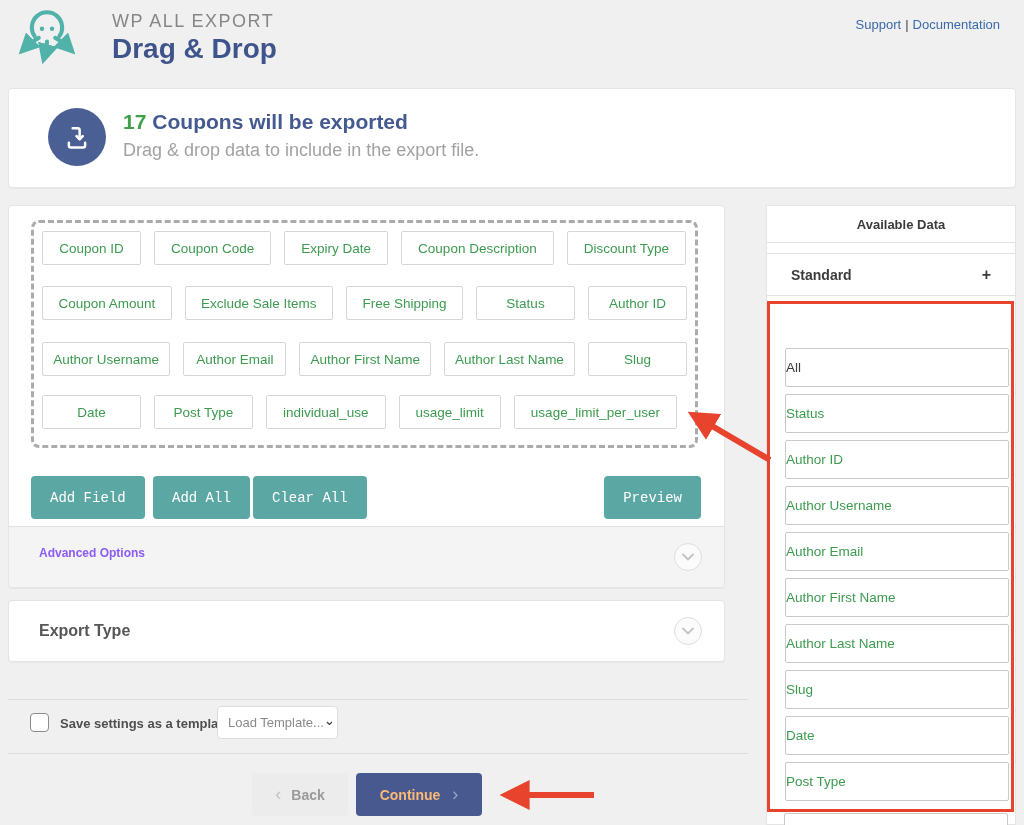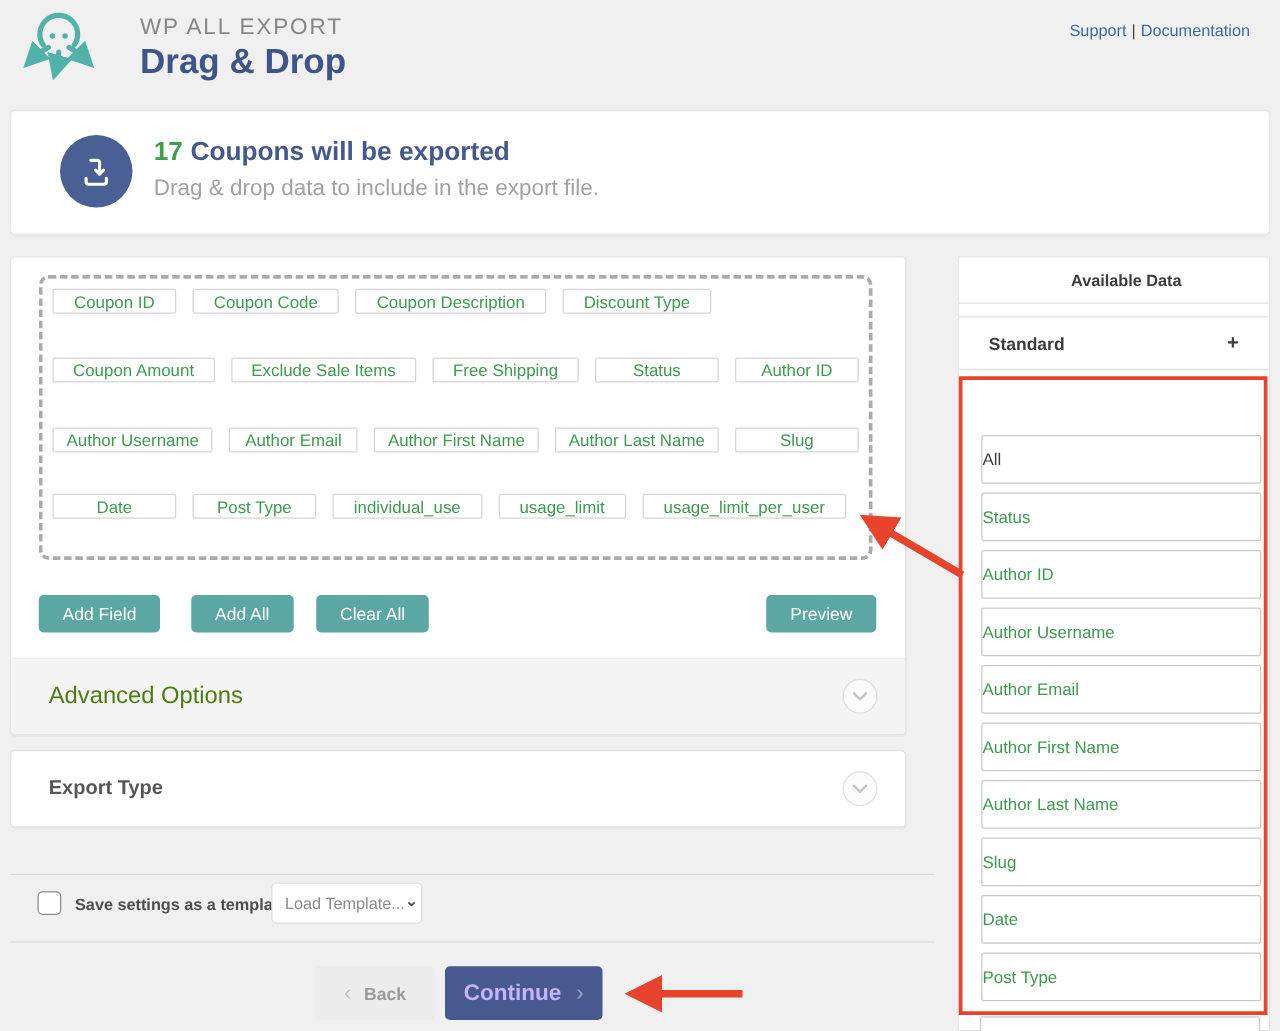--- a/index.html
+++ b/index.html
@@ -32,32 +32,32 @@
 
   
   .main-panel { position:absolute; left:8px; top:205px; width:717px; height:383px;
     background:#fff; border:1px solid #e4e4e4; border-radius:4px;
     box-shadow:0 1px 1px rgba(0,0,0,.04); }
   .drop-zone { position:absolute; left:22px; top:14px; width:667px; height:228px;
     border:3px dashed #ababab; border-radius:8px; }
   .chip-row { position:absolute; left:8px; right:8px; display:flex; gap:13px; }
   .chip-row.r0 { top:8px; }  .chip-row.r1 { top:63px; }
   .chip-row.r2 { top:119px; } .chip-row.r3 { top:172px; }
-  .chip { height:20px; min-width:99px; padding:0 16px; background:#fff;
+  .chip { height:34px; min-width:99px; padding:0 16px; background:#fff;
     border:1px solid #d6d6d6; border-radius:2px; color:#3d9b50; font-size:13.5px;
     display:flex; align-items:center; justify-content:center; cursor:grab; white-space:nowrap; }
   .toolbar { position:absolute; left:22px; right:23px; top:270px; height:33px; }
-  .tbtn { position:absolute; top:0; height:30px; padding:0 19px; background:#5ba7a3;
+  .tbtn { position:absolute; top:0; height:43px; padding:0 19px; background:#5ba7a3;
     color:#fff; font-size:14px; border:none; border-radius:4px; cursor:pointer;
-    font-family:Liberation Sans, sans-serif; display:flex; align-items:center; }
+    font-family:Liberation Mono, monospace; display:flex; align-items:center; }
   .tbtn.add-field { left:0; }  .tbtn.add-all { left:122px; }  .tbtn.clear-all { left:222px; }
   .tbtn.preview { right:0; }
   .adv-bar { position:absolute; left:0; right:0; bottom:0; height:61px;
     background:#f4f4f4; border-top:1px solid #e3e3e3; border-radius:0 0 4px 4px; cursor:pointer; }
-  .adv-label { position:absolute; left:30px; top:19px; font-size:19px; font-weight:normal; color:#4d7c0f; }
+  .adv-label { position:absolute; left:30px; top:19px; font-size:12px; font-weight:bold; color:#8b5cf6; }
 
   .chev-circle { position:absolute; right:22px; top:50%; margin-top:-14px; width:28px; height:28px;
     border:1px solid #dedede; border-radius:50%; background:#fbfbfb;
     display:flex; align-items:center; justify-content:center; cursor:pointer; }
 
   
   .export-panel { position:absolute; left:8px; top:600px; width:717px; height:62px;
     background:#fff; border:1px solid #e4e4e4; border-radius:4px;
     box-shadow:0 1px 1px rgba(0,0,0,.04); cursor:pointer; }
   .export-label { position:absolute; left:30px; top:21px; font-size:16px; font-weight:bold; color:#565656; }
@@ -77,21 +77,21 @@
 
   
   .back-btn { position:absolute; left:252px; top:773px; width:96px; height:43px;
     background:#ececec; border:none; border-radius:4px; cursor:pointer; font-family:inherit;
     display:flex; align-items:center; justify-content:center; gap:10px; }
   .back-btn .lbl { font-size:14px; font-weight:bold; color:#9a9a9a; }
   .back-btn .ch { color:#c2c2c2; font-size:18px; line-height:1; margin-top:-2px; }
   .cont-btn { position:absolute; left:356px; top:773px; width:126px; height:43px;
     background:#47598f; border:none; border-radius:4px; cursor:pointer; font-family:inherit;
     display:flex; align-items:center; justify-content:center; gap:12px; }
-  .cont-btn .lbl { font-size:18px; font-weight:bold; color:#c4b5fd; }
+  .cont-btn .lbl { font-size:14px; font-weight:bold; color:#fdba74; }
   .cont-btn .ch { color:rgba(255,255,255,.45); font-size:18px; line-height:1; margin-top:-2px; }
 
   
   .sidebar { position:absolute; left:766px; top:205px; width:250px; height:620px;
     background:#fff; border:1px solid #e4e4e4; box-shadow:0 1px 1px rgba(0,0,0,.04); overflow:hidden; }
   .sb-title { position:absolute; left:0; right:0; top:0; height:37px; border-bottom:1px solid #e2e2e2;
     display:flex; align-items:center; justify-content:center; font-size:13px; font-weight:bold; color:#3c3c3c;padding-left:20px; }
   .sb-group { position:absolute; left:0; right:0; display:flex; align-items:center;
     justify-content:space-between; padding:0 24px 0 24px; cursor:pointer; }
   .sb-group .g-label { font-size:14px; font-weight:bold; color:#3c3c3c; }
@@ -153,20 +153,21 @@
   </div>
   <div class="banner-sub">Drag &amp; drop data to include in the export file.</div>
 </div>
 
 <div class="main-panel">
   <div class="drop-zone">
     <div class="chip-row r0">
 
     <div class="chip">Coupon ID</div>
         <div class="chip">Coupon Code</div>
+        <div class="chip">Expiry Date</div>
         <div class="chip">Coupon Description</div>
         <div class="chip">Discount Type</div>
       </div>
     <div class="chip-row r1">
 
     <div class="chip">Coupon Amount</div>
         <div class="chip">Exclude Sale Items</div>
         <div class="chip">Free Shipping</div>
         <div class="chip">Status</div>
         <div class="chip">Author ID</div>

